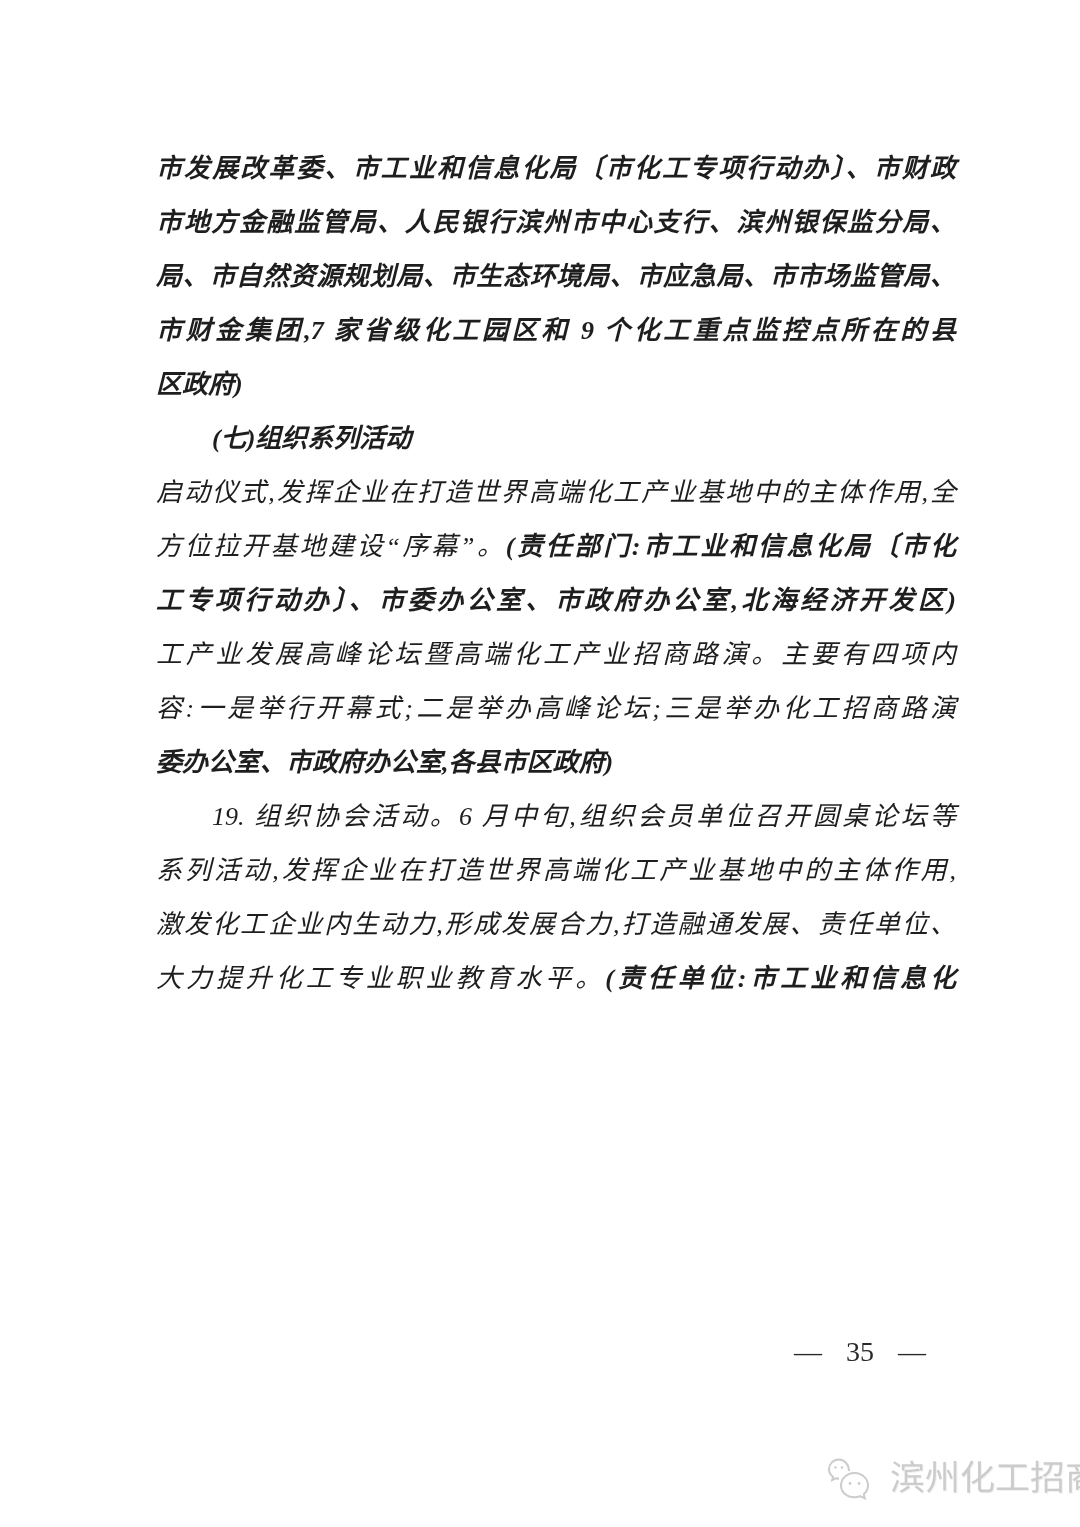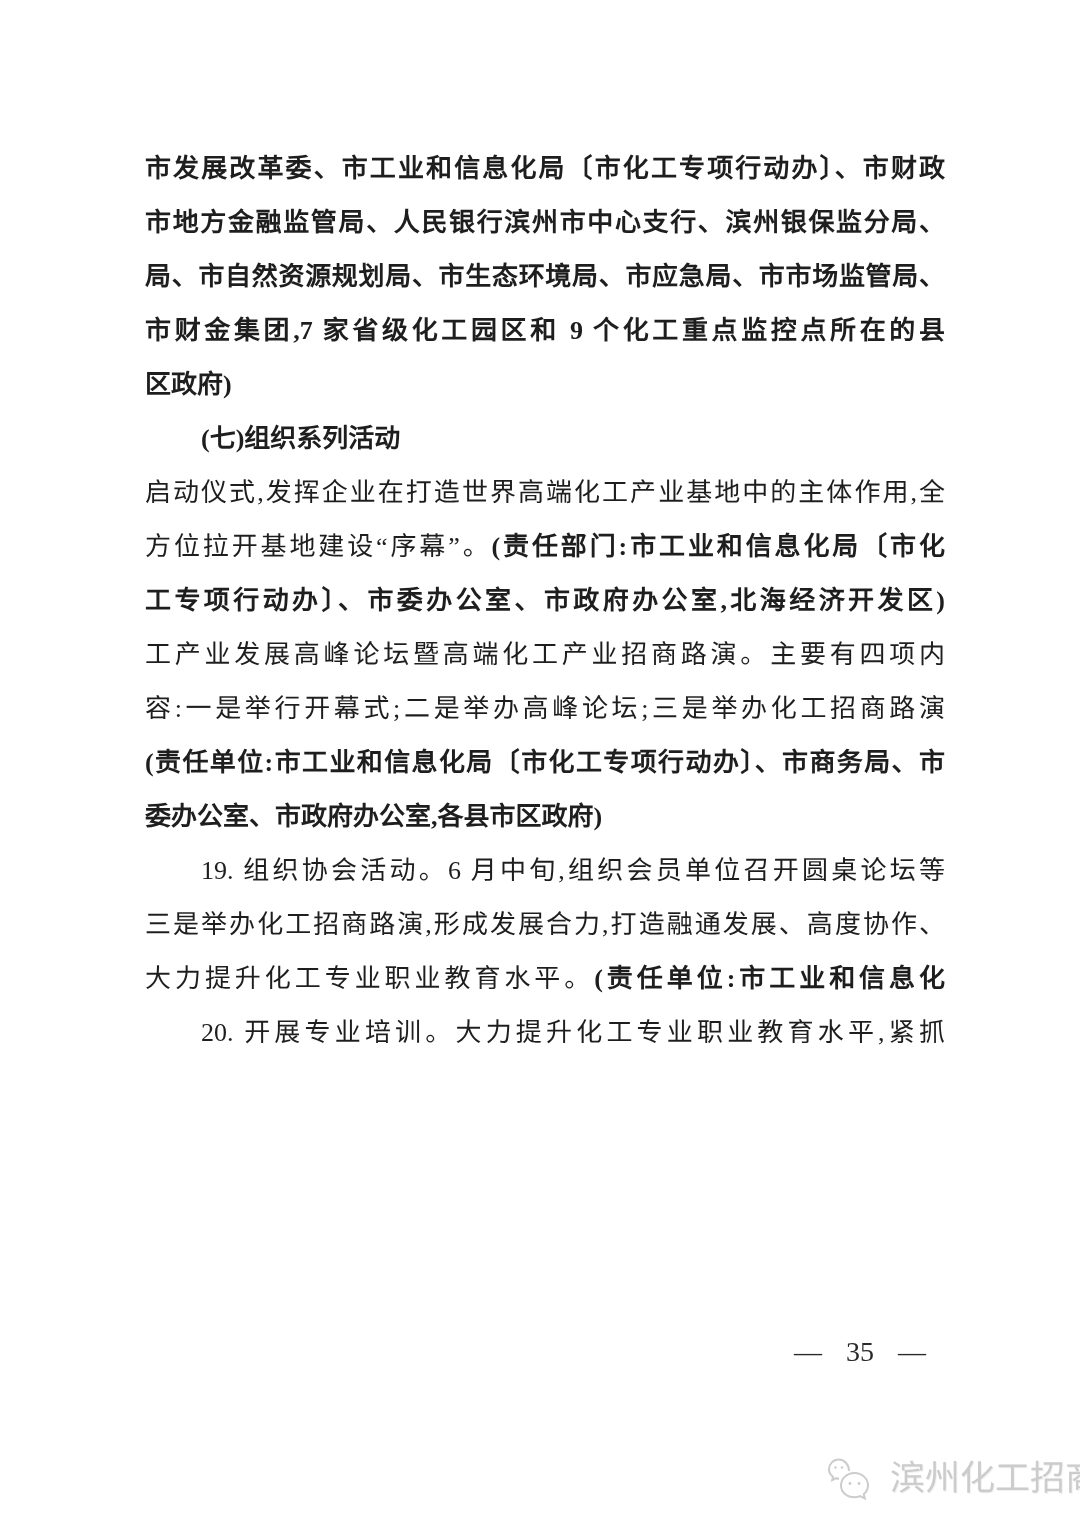--- a/index.html
+++ b/index.html
@@ -3,23 +3,24 @@
 <meta charset="utf-8">
 <style>
   html,body{margin:0;padding:0;}
   body{
     width:1080px;height:1527px;position:relative;overflow:hidden;
     background:#ffffff;
     font-family:"Liberation Serif", serif;
   }
   .page{position:absolute;inset:0;background:#ffffff;}
   .text-block{
-    position:absolute;left:145px;top:142px;width:800px;
+    position:absolute;left:156px;top:142px;width:800px;
     color:#1e1e1e;font-size:26px;line-height:54px;
     font-kerning:none;
+    font-style:italic;
   }
   .line{width:800px;text-align:justify;}
   .line.j{text-align-last:justify;}
   .line.ind{text-indent:56px;}
   .line .b{font-weight:700;}
   .page-number{
     position:absolute;top:1332px;left:760px;width:200px;
     display:flex;justify-content:center;align-items:center;gap:24px;
     color:#2a2a2a;font-size:28px;line-height:40px;
   }
@@ -42,26 +43,25 @@
       <div class="line j"><span class="b">市地方金融监管局、人民银行滨州市中心支行、滨州银保监分局、</span></div>
       <div class="line j"><span class="b">局、市自然资源规划局、市生态环境局、市应急局、市市场监管局、</span></div>
       <div class="line j"><span class="b">市财金集团,7 家省级化工园区和 9 个化工重点监控点所在的县</span></div>
       <div class="line"><span class="b">区政府)</span></div>
       <div class="line ind"><span class="b">(七)组织系列活动</span></div>
       <div class="line j"><span>启动仪式,发挥企业在打造世界高端化工产业基地中的主体作用,全</span></div>
       <div class="line j"><span>方位拉开基地建设“序幕”。</span><span class="b">(责任部门:市工业和信息化局〔市化</span></div>
       <div class="line j"><span class="b">工专项行动办〕、市委办公室、市政府办公室,北海经济开发区)</span></div>
       <div class="line j"><span>工产业发展高峰论坛暨高端化工产业招商路演。主要有四项内</span></div>
       <div class="line j"><span>容:一是举行开幕式;二是举办高峰论坛;三是举办化工招商路演</span></div>
-      <div class="line j"><span class="b">(责任单位:市工业和信息化局〔市化工专项行动办〕、市商务局、市</span></div>
       <div class="line"><span class="b">委办公室、市政府办公室,各县市区政府)</span></div>
       <div class="line j ind"><span>19. 组织协会活动。6 月中旬,组织会员单位召开圆桌论坛等</span></div>
-      <div class="line j"><span>三是举办化工招商路演,形成发展合力,打造融通发展、高度协作、</span></div>
+      <div class="line j"><span>系列活动,发挥企业在打造世界高端化工产业基地中的主体作用,</span></div>
+      <div class="line j"><span>激发化工企业内生动力,形成发展合力,打造融通发展、责任单位、</span></div>
       <div class="line j"><span>大力提升化工专业职业教育水平。</span><span class="b">(责任单位:市工业和信息化</span></div>
-      <div class="line j ind"><span>20. 开展专业培训。大力提升化工专业职业教育水平,紧抓</span></div>
     </div>
 
   <div class="page-number">
     <span>—</span>
     <span>35</span>
     <span>—</span>
   </div>
 
   <div class="watermark">
     <svg class="wm-icon" width="52" height="48" viewBox="0 0 52 48" fill="none" stroke="#cccccc" stroke-width="2">

